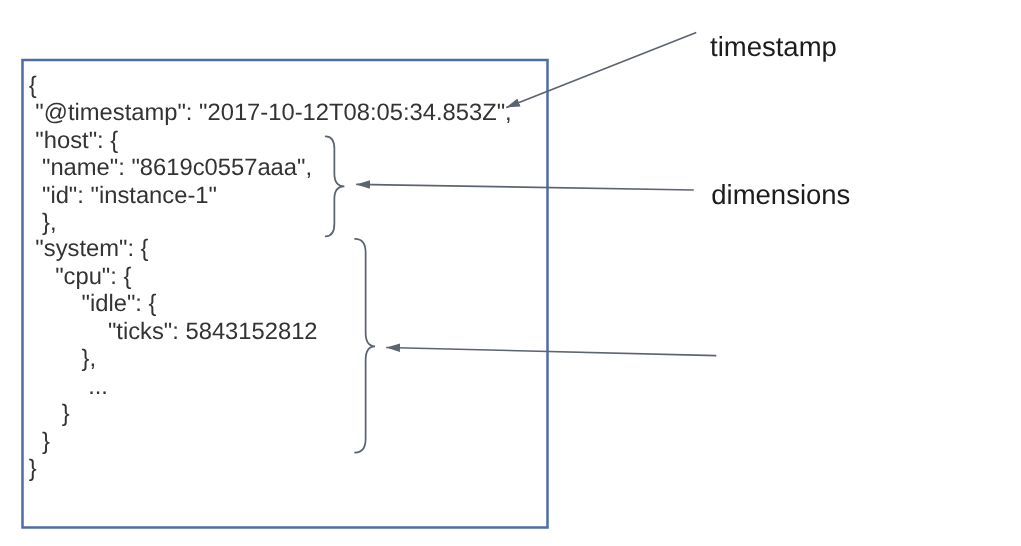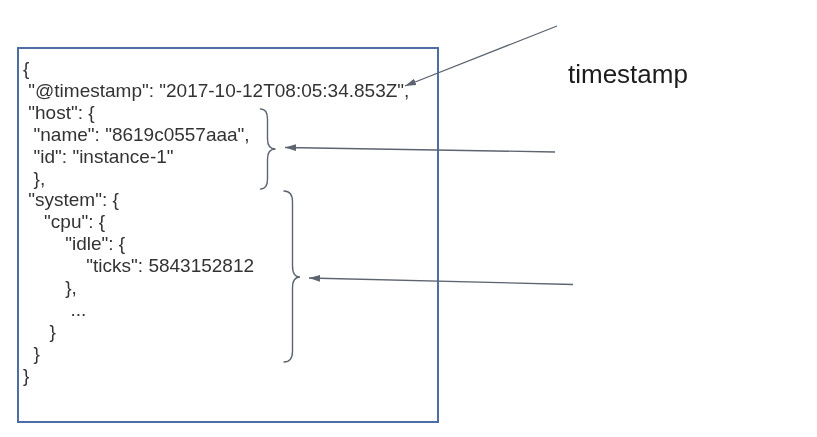--- a/index.html
+++ b/index.html
@@ -55,25 +55,24 @@
     stroke:var(--annotation);
     stroke-width:1.3;
   }
   .ah-head{
     fill:var(--annotation);
     stroke:none;
   }
   .ann-label{
     position:absolute;
     font-family:"Liberation Sans", sans-serif;
-    font-size:26px;
+    font-size:22px;
     line-height:22px;
     color:var(--label-text);
     white-space:nowrap;
-    margin-top:36px;
   }
   .lbl-ts{left:568px;top:27px;}
   .lbl-dim{left:569px;top:145px;}
   .lbl-met{left:587px;top:277px;}
 </style>
 </head>
 <body>
 
 <div class="canvas">
 
@@ -109,14 +108,15 @@
     <path class="brace" d="M284,191 Q292.5,191 292.5,202 L292.5,266 Q292.5,277 300,277 Q292.5,277 292.5,288 L292.5,351 Q292.5,362 284,362"></path>
 
     <line class="arrow" x1="557" y1="26" x2="405" y2="86" marker-end="url(#ah)"></line>
 
     <line class="arrow" x1="555" y1="152" x2="285" y2="147.5" marker-end="url(#ah)"></line>
 
     <line class="arrow" x1="573" y1="284.5" x2="309" y2="278" marker-end="url(#ah)"></line>
   </svg>
 
   <div class="ann-label lbl-ts">timestamp</div>
+  <div class="ann-label lbl-dim">dimensions</div>
 
 </div>
 
 </body></html>

